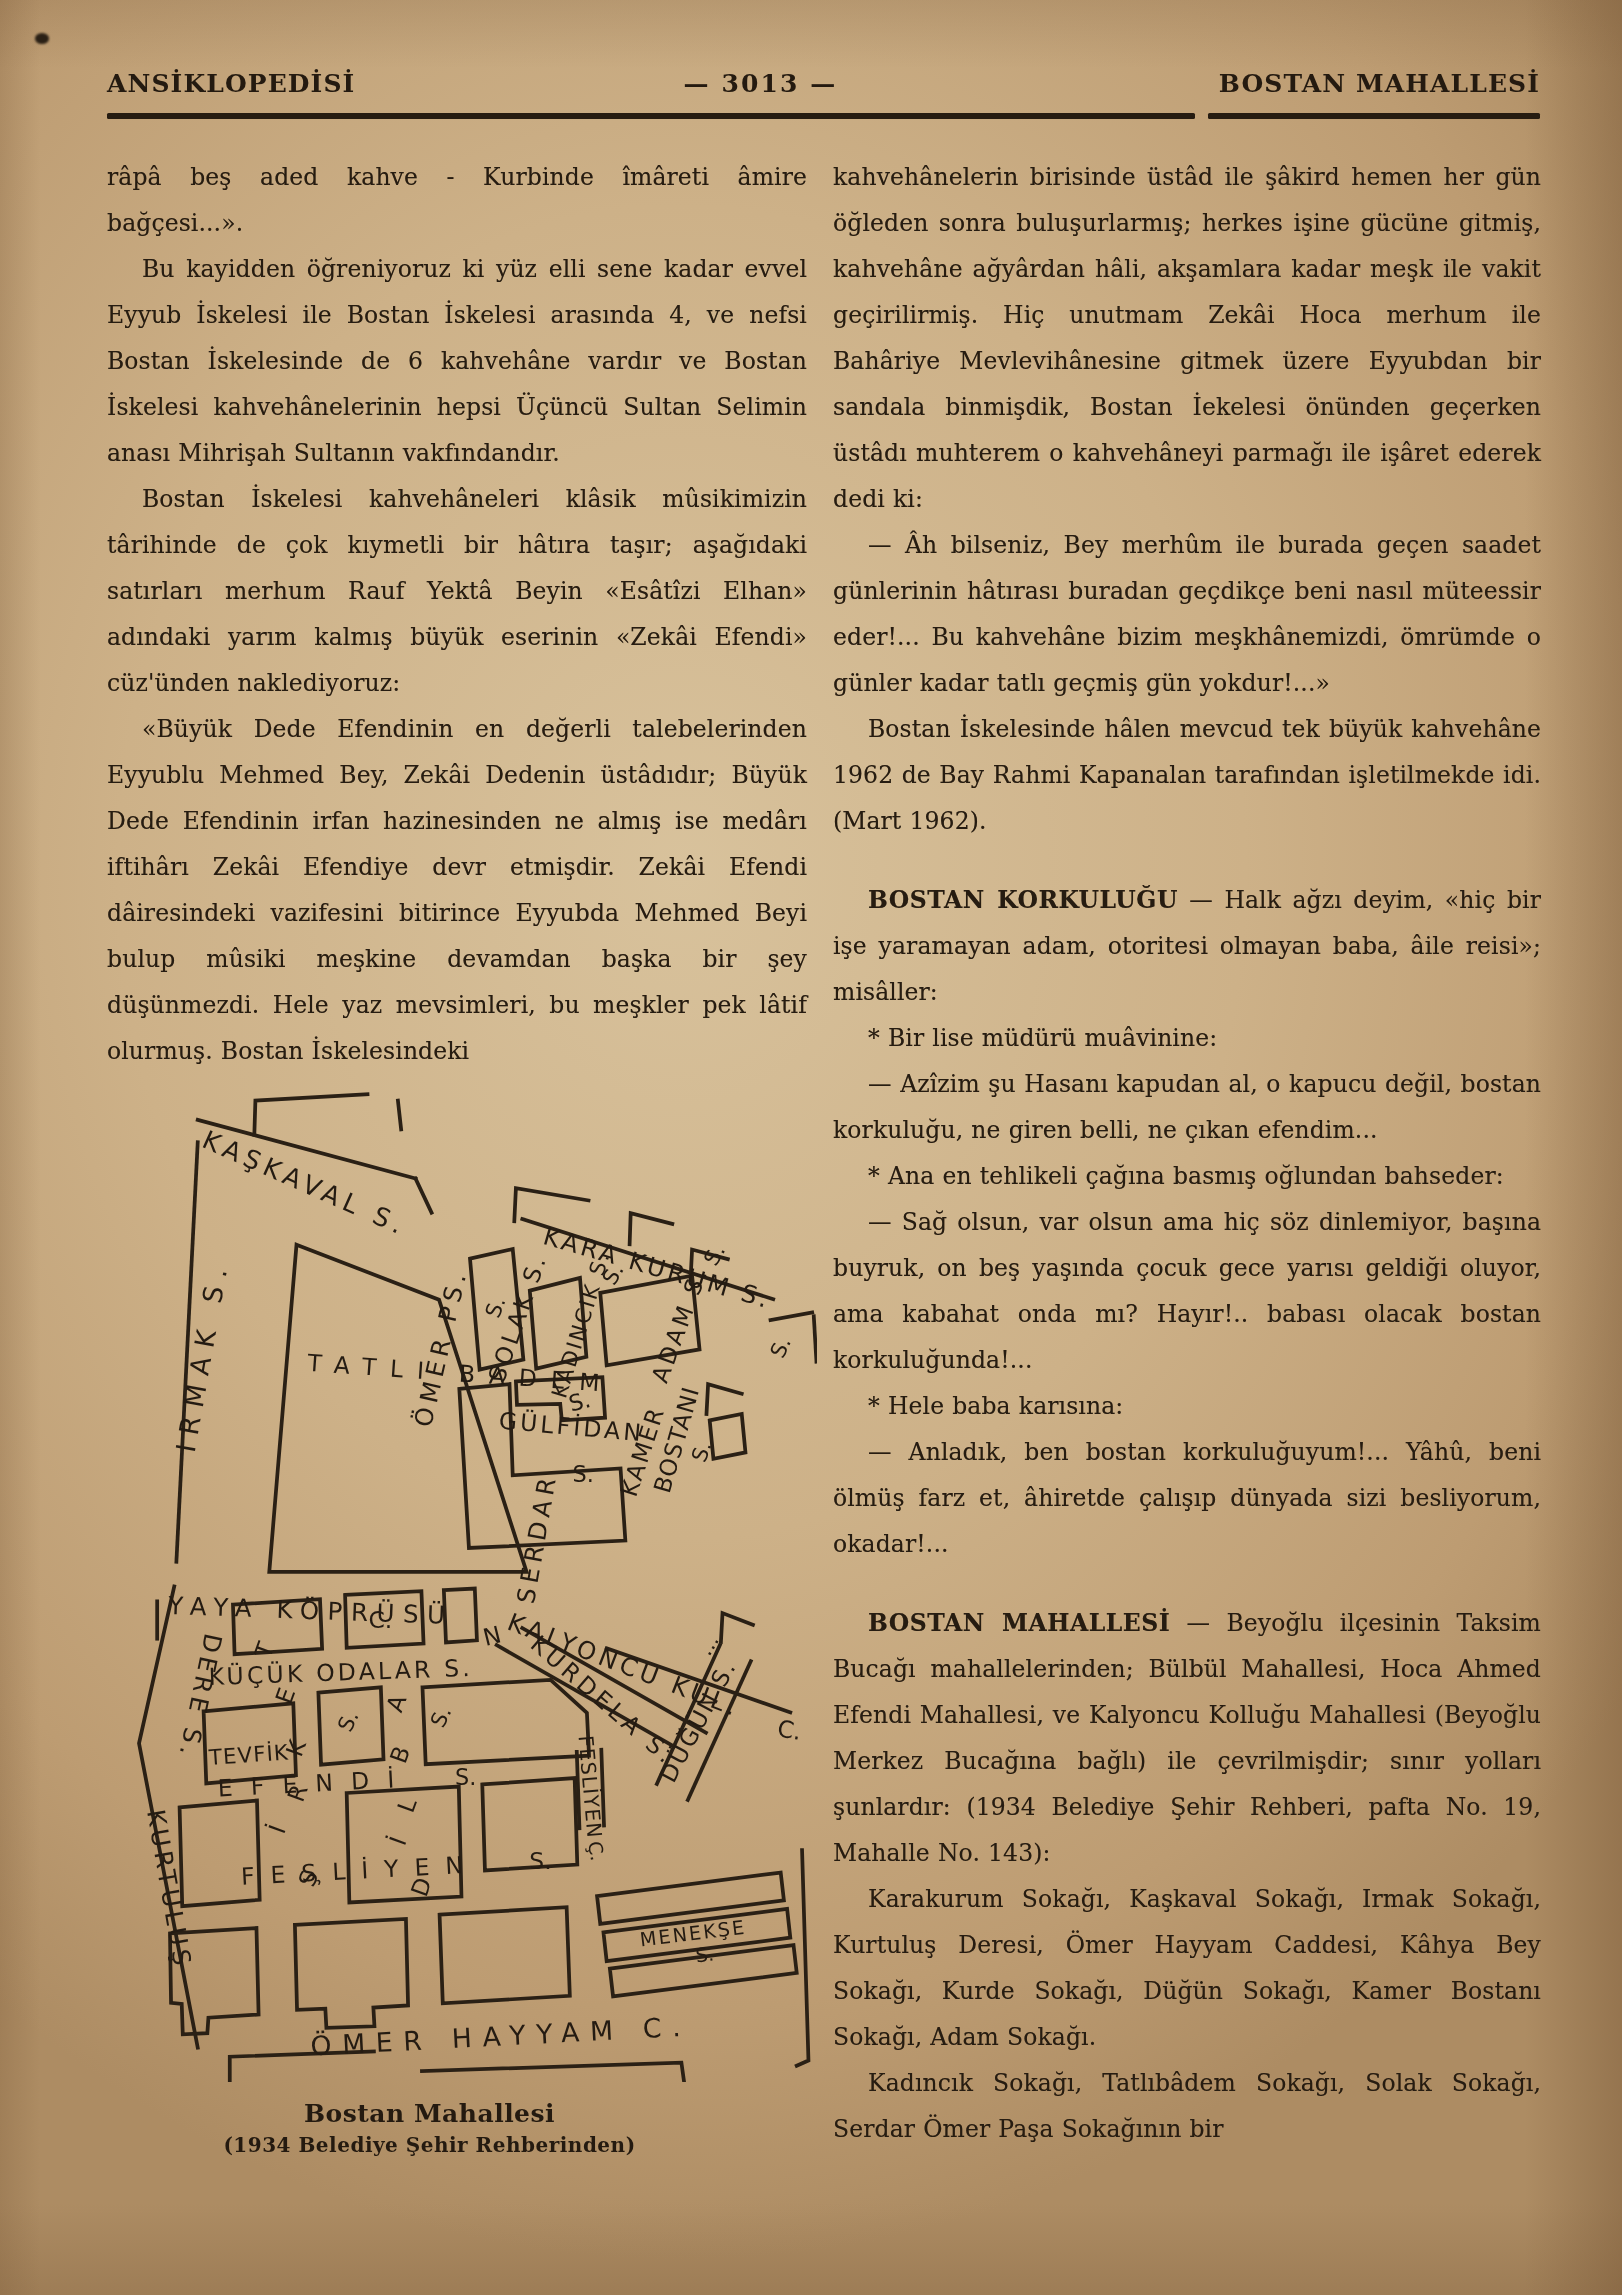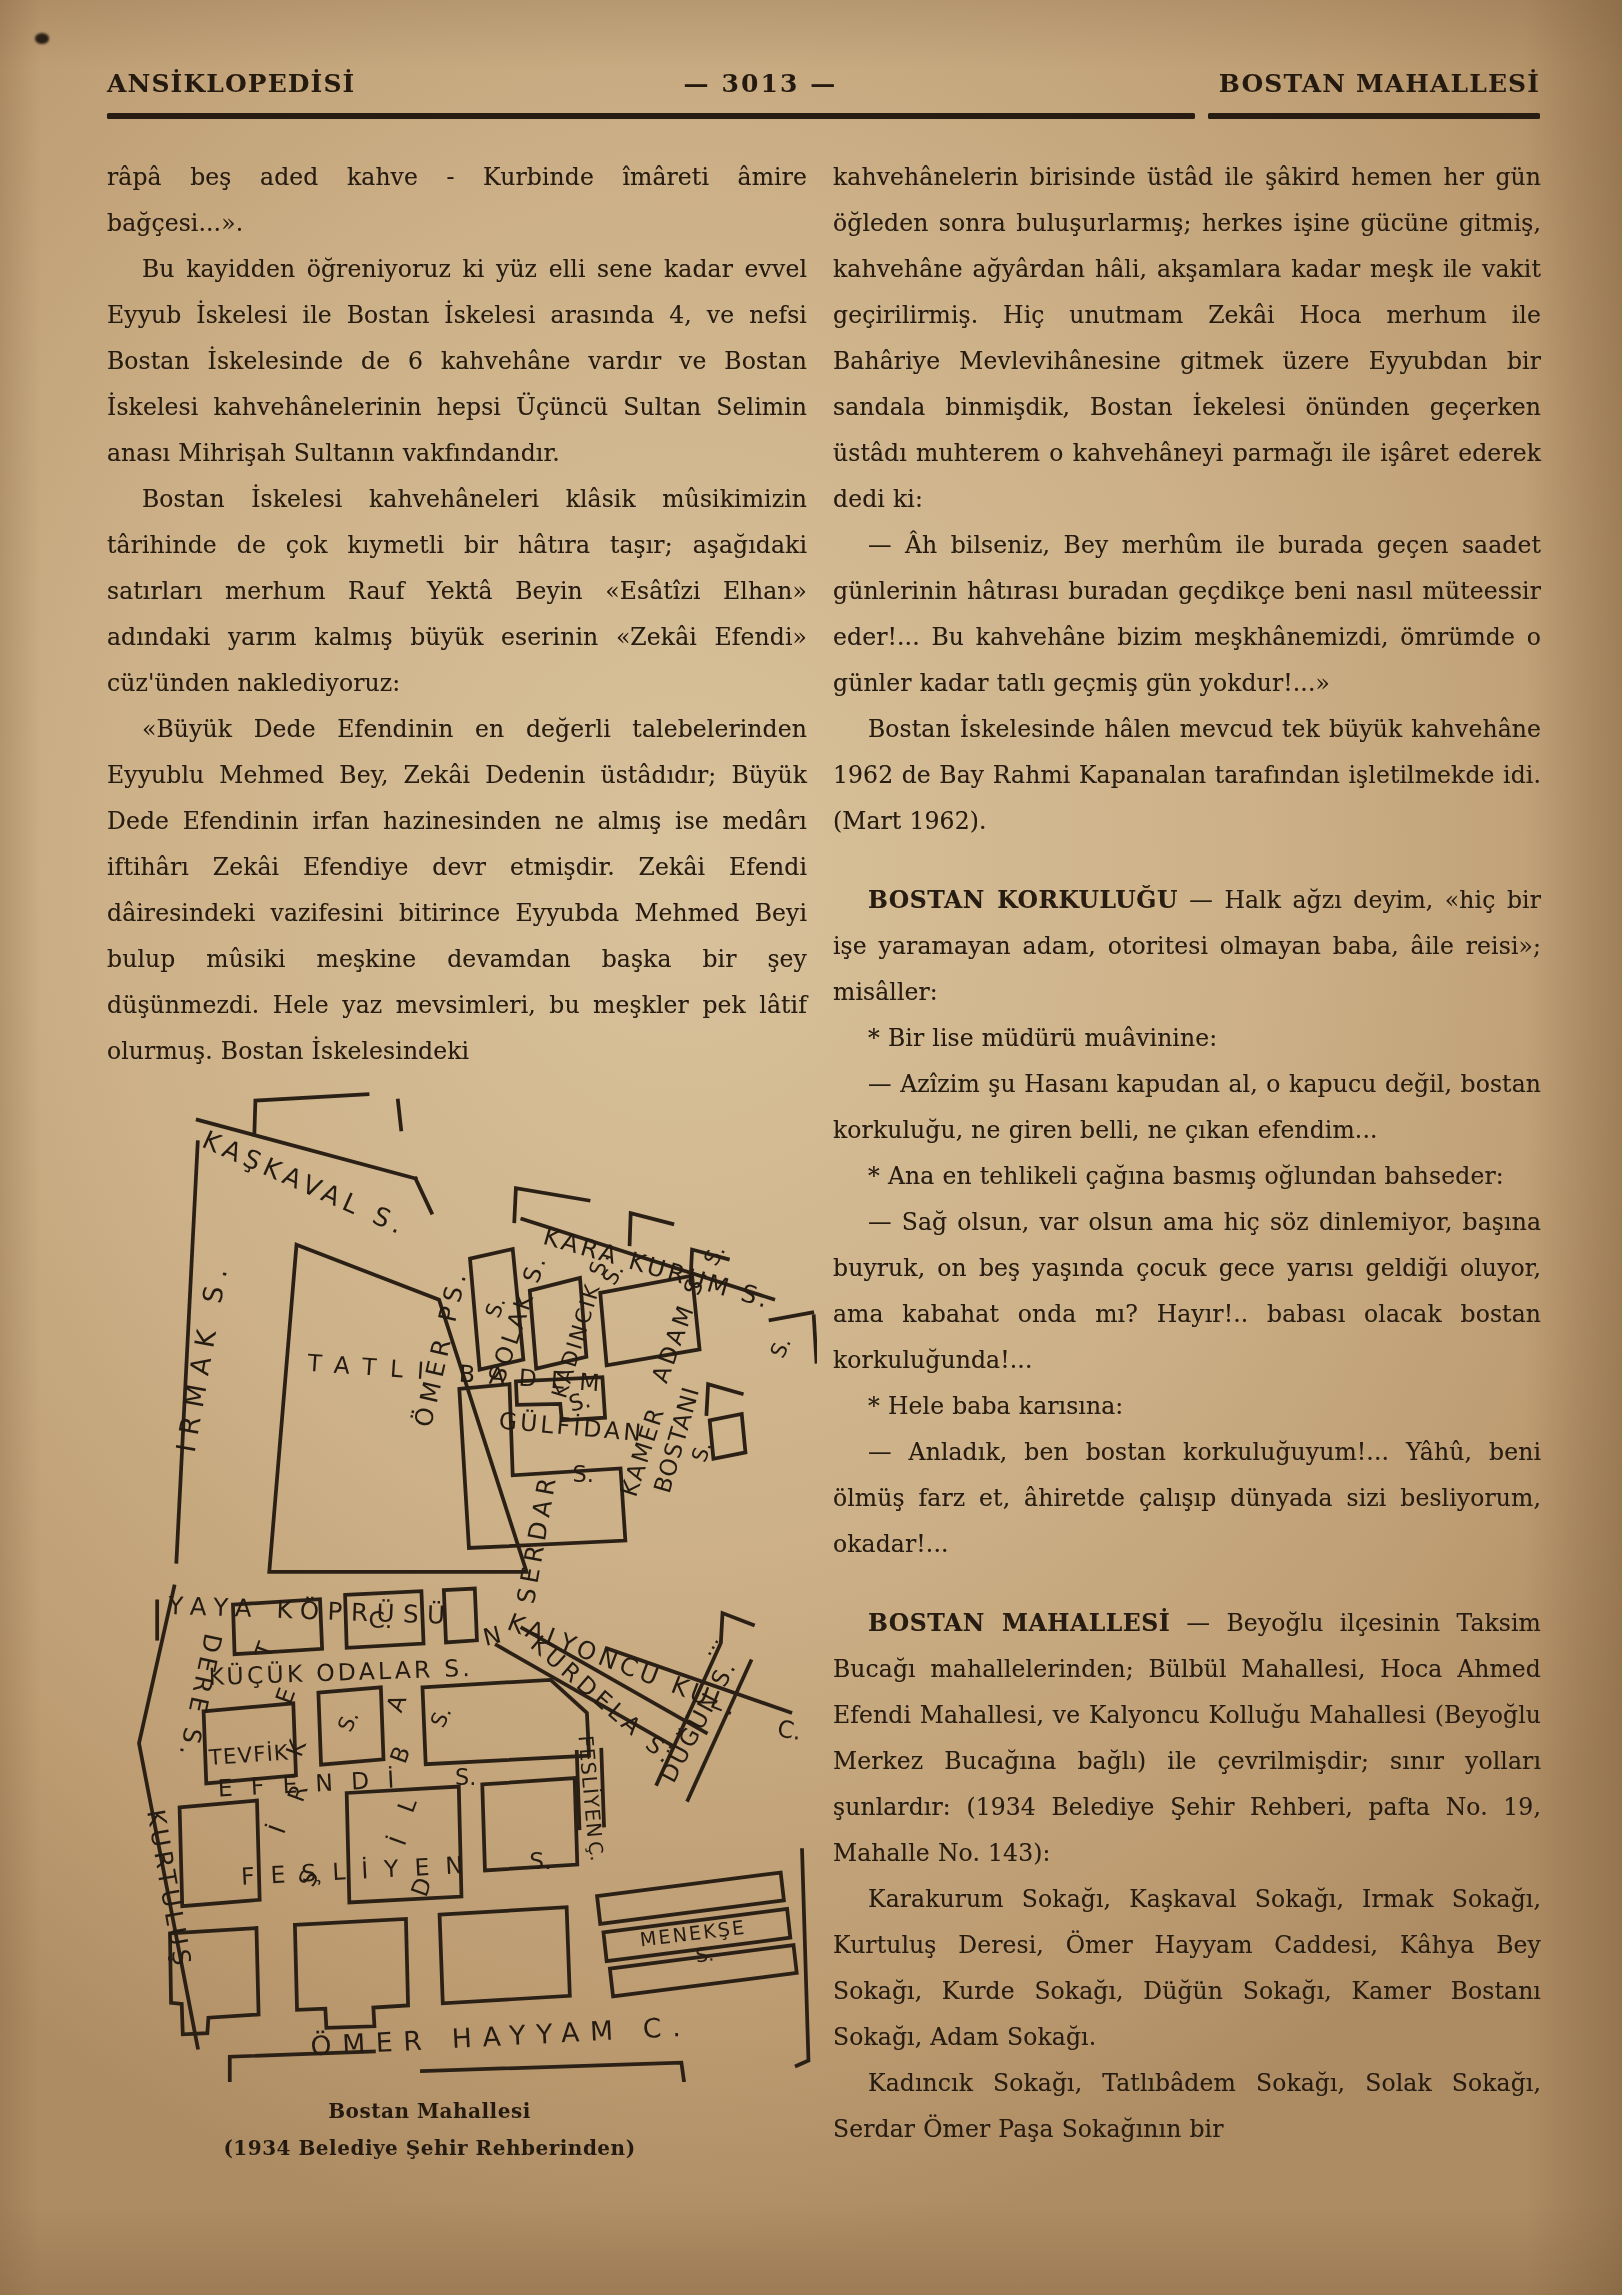--- a/index.html
+++ b/index.html
@@ -42,22 +42,22 @@
   .map-wrap svg{width:100%;height:100%;}
   .map-wrap .street{fill:none;stroke:#2a2015;stroke-width:7;stroke-linejoin:miter;stroke-linecap:square;}
   .map-wrap text{
     fill:#241b12;font-family:"DejaVu Sans", sans-serif;font-weight:normal;
     text-anchor:middle;dominant-baseline:middle;
   }
   .caption{
     position:absolute;left:149px;top:2099px;width:561px;text-align:center;
     color:#241a10;
   }
-  .caption .c1{font-weight:bold;font-size:20px;letter-spacing:0.5px;}
-  .caption .c2{font-weight:bold;font-size:20px;letter-spacing:0.5px;margin-top:13px;}
+  .caption .c1{font-weight:bold;font-size:25px;letter-spacing:0.5px;}
+  .caption .c2{font-weight:bold;font-size:20px;letter-spacing:0.5px;margin-top:5px;}
 </style>
 </head>
 <body>
 
 <div class="paper"></div>
 <div class="inkspot" style="left:35px;top:33px;width:14px;height:10.7px;"></div>
 
 <div class="hdr hdr-left">ANSİKLOPEDİSİ</div>
 <div class="hdr hdr-center">— 3013 —</div>
 <div class="hdr hdr-right">BOSTAN MAHALLESİ</div>

